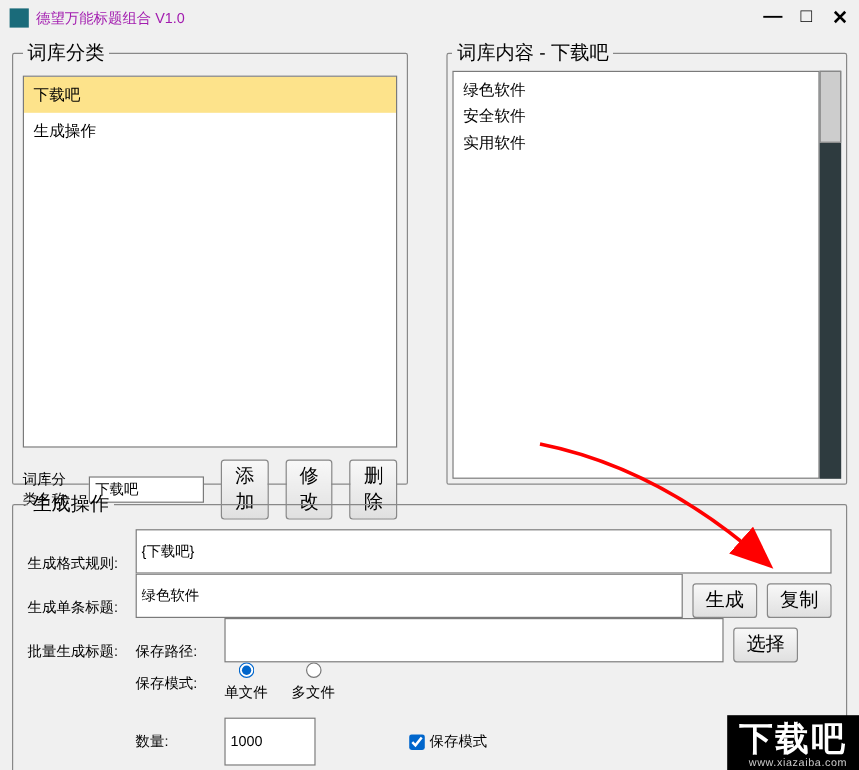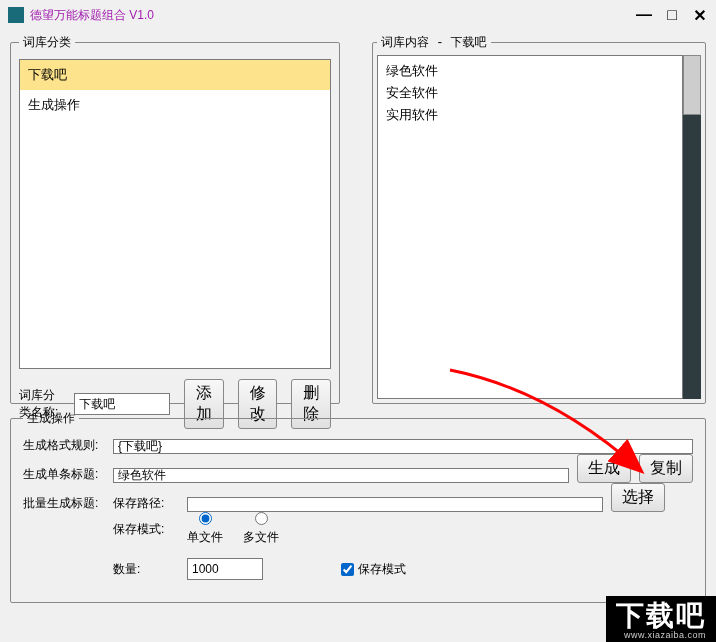--- a/index.html
+++ b/index.html
@@ -6,21 +6,21 @@
     body { width: 716px; height: 642px; background: #f0f0f0; position: relative; overflow: hidden; }
     .titlebar { height: 30px; display: flex; align-items: center; padding: 0 8px; background: #f0f0f0; }
     .app-icon { width: 16px; height: 16px; background: #1a6b7a; margin-right: 6px; display: flex; align-items: center; justify-content: center; }
     .title-text { font-size: 12px; color: #a21caf; }
     .title-controls { margin-left: auto; display: flex; gap: 12px; font-size: 16px; font-weight: bold; }
     .title-controls span { cursor: pointer; width: 16px; text-align: center; }
     
     .main-area { display: flex; gap: 8px; padding: 4px 10px 0 10px; }
     
     fieldset { border: 1px solid #888; border-radius: 2px; padding: 8px; position: relative; }
-    legend { font-size: 12px; padding: 0 4px; color: #000; font-family: Liberation Mono, monospace; }
+    legend { font-size: 16px; padding: 0 4px; color: #000; }
     
     .left-panel { width: 330px; }
     .left-panel fieldset { height: 370px; }
     .category-list { background: #fff; border: 1px solid #7a7a7a; height: 310px; overflow: auto; }
     .category-item { padding: 4px 8px; font-size: 13px; cursor: pointer; line-height: 22px; }
     .category-item.selected { background: #fde38b; }
     
     .left-bottom { display: flex; align-items: center; gap: 14px; margin-top: 10px; font-size: 12px; }
     .left-bottom input[type="text"] { width: 96px; height: 22px; border: 1px solid #7a7a7a; padding: 0 4px; font-size: 12px; }
     .btn { background: linear-gradient(#f8f8f8, #e0e0e0); border: 1px solid #888; border-radius: 3px; padding: 3px 10px; font-size: 16px; cursor: pointer; }
@@ -29,32 +29,32 @@
     .right-panel fieldset { height: 370px; padding: 4px; }
     .content-box { display: flex; height: 100%; }
     .content-list { flex: 1; background: #fff; border: 1px solid #7a7a7a; padding: 4px 8px; font-size: 13px; line-height: 22px; }
     .scrollbar-v { width: 18px; background: #2e3b3f; position: relative; }
     .scroll-thumb { position: absolute; top: 0; left: 0; right: 0; height: 60px; background: #cdcdcd; border: 1px solid #888; }
     
     .gen-panel { margin: 6px 10px 0 10px; }
     .gen-panel fieldset { padding: 10px 12px; }
     .gen-row { display: flex; align-items: flex-end; gap: 8px; font-size: 12px; }
     .gen-row label.lbl { width: 82px; }
-    .gen-row input[type="text"] { height: 15px; border: 1px solid #7a7a7a; padding: 0 4px; font-size: 12px; }
+    .gen-row input[type="text"] { height: 37px; border: 1px solid #7a7a7a; padding: 0 4px; font-size: 12px; }
     .rule-input { flex: 1; }
     .single-input { flex: 1; }
     .path-input { width: 416px; }
     
     .sub-row { display: flex; align-items: center; gap: 8px; margin-bottom: 12px; font-size: 12px; margin-left: 90px; }
     .sub-row-label { width: 66px; }
     
     .radio-wrap { display: flex; align-items: center; gap: 4px; margin-right: 12px; flex-direction: column; }
     .radio-wrap input[type="radio"] { accent-color: #0066cc; }
     
-    .spinner { width: 76px; height: 22px; border: 1px solid #7a7a7a; padding: 0 4px; font-size: 12px; }
+    .spinner { width: 76px; height: 40px; border: 1px solid #7a7a7a; padding: 0 4px; font-size: 12px; }
     .check-wrap { display: flex; align-items: center; gap: 4px; margin-left: 70px; }
     .check-wrap input[type="checkbox"] { accent-color: #0066cc; }
     
     .arrow-overlay { position: absolute; pointer-events: none; z-index: 50; top: 350px; left: 430px; }
     
     .watermark { position: absolute; bottom: 0; right: 0; z-index: 40; pointer-events: none; }
     .watermark-box { background: #000; color: #fff; padding: 6px 10px 2px 10px; text-align: right; }
     .watermark-big { font-size: 28px; font-weight: bold; letter-spacing: 2px; line-height: 1; }
     .watermark-url { font-size: 9px; color: #ccc; letter-spacing: 0.5px; }
   </style>

